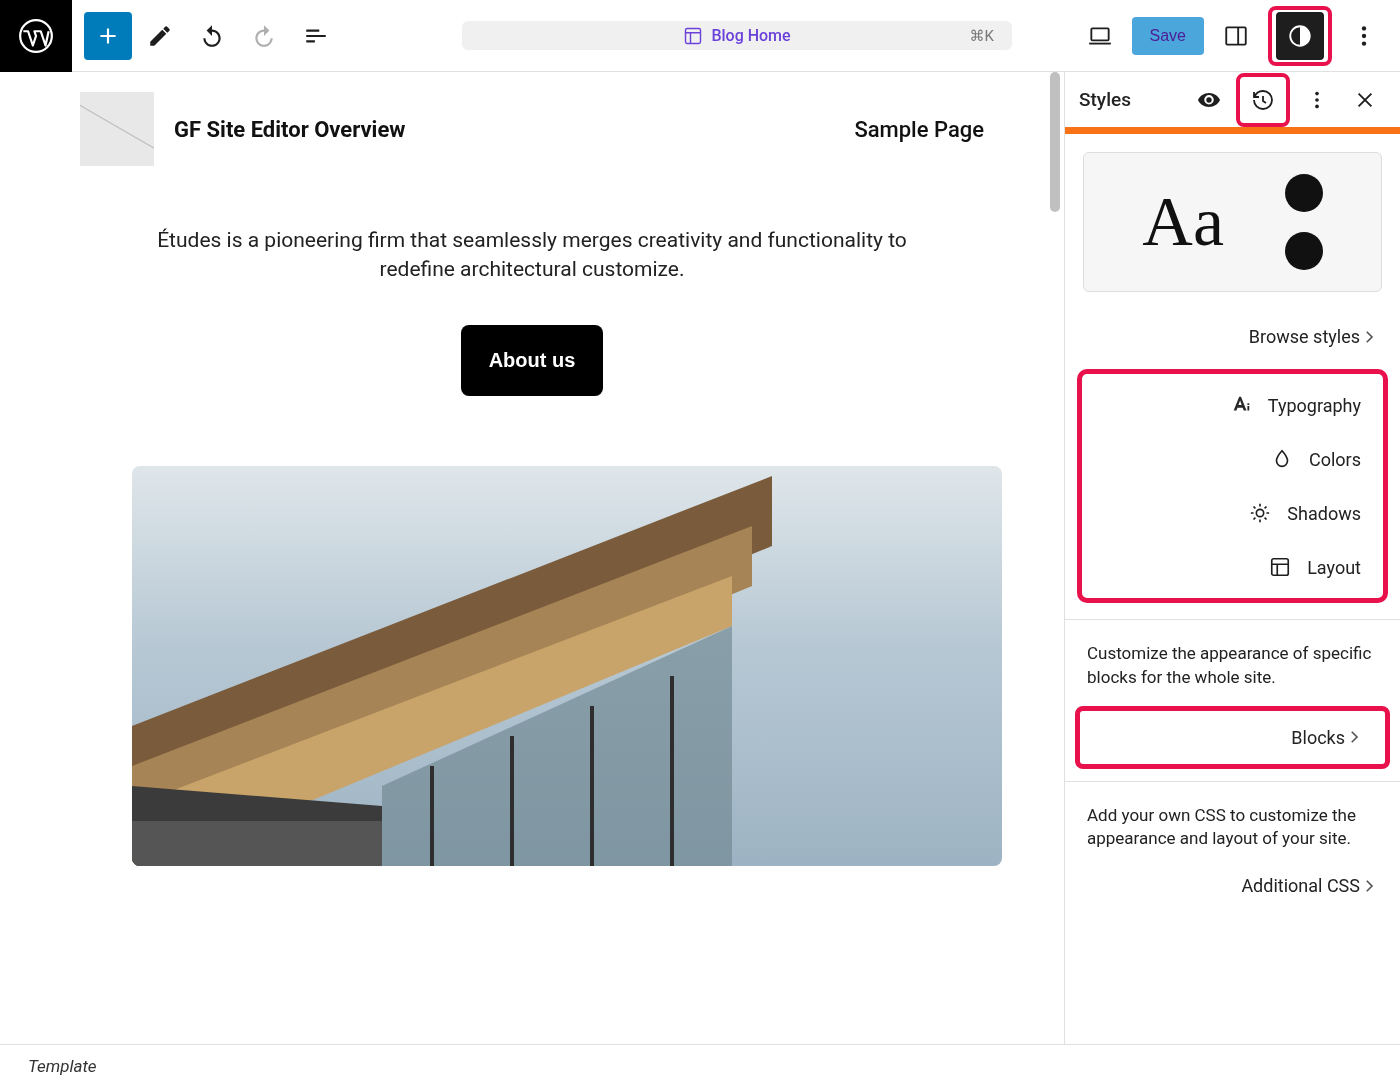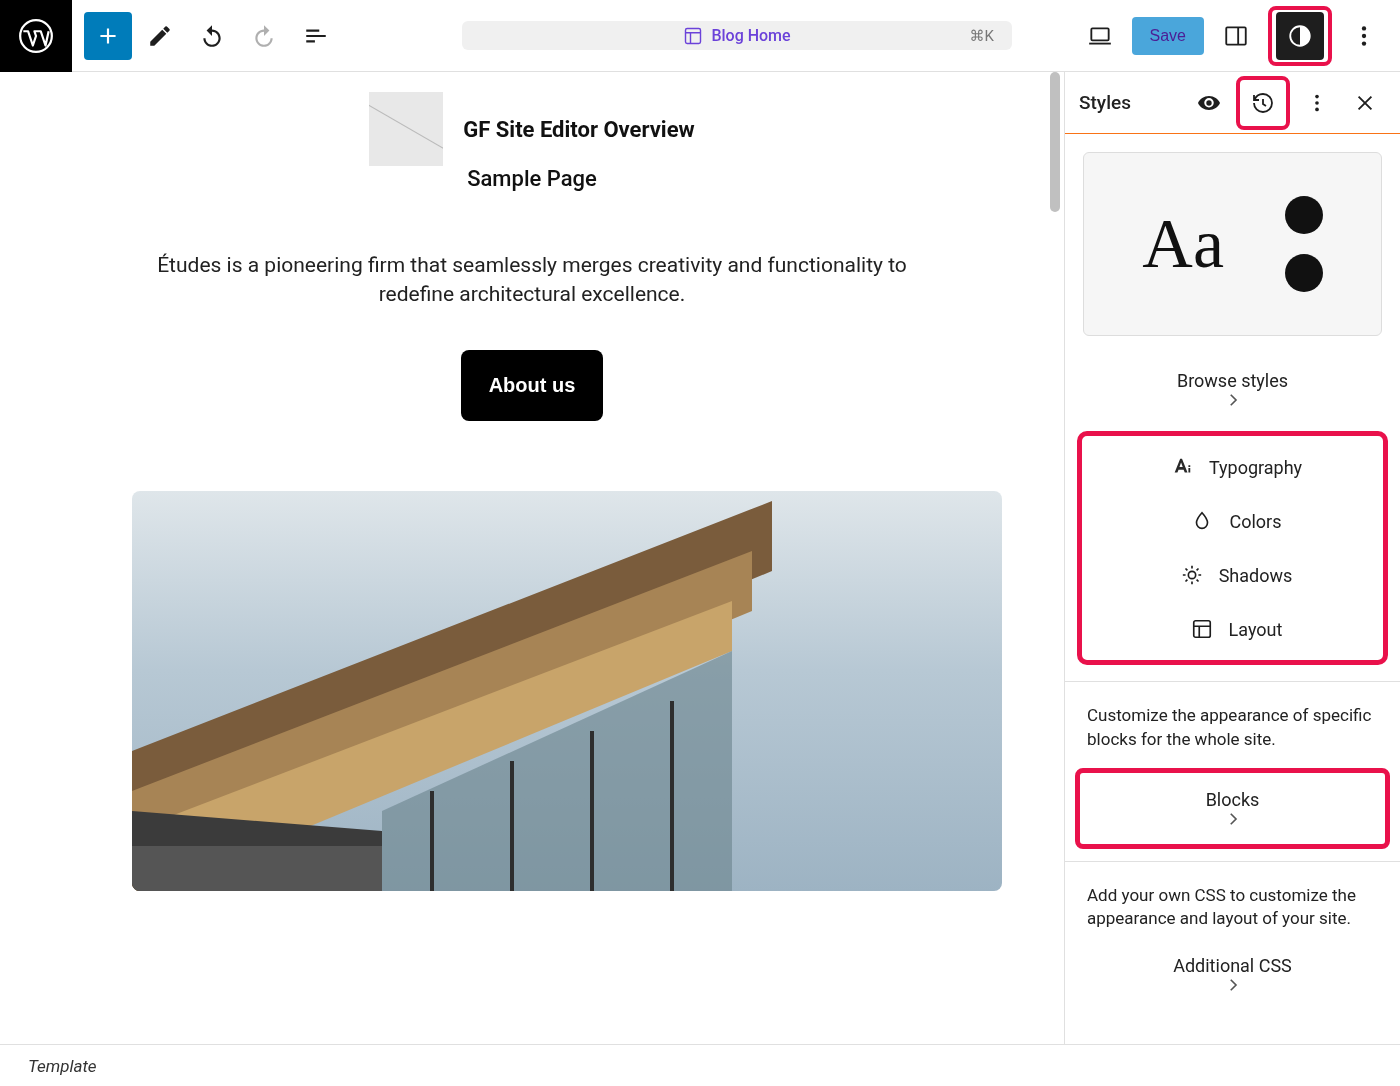--- a/index.html
+++ b/index.html
@@ -62,21 +62,20 @@
   }
   .canvas-scrollbar .thumb {
     width: 10px; height: 140px; background:#c0c0c0; border-radius: 5px;
   }
   .canvas {
     padding: 20px 80px 0 80px;
   }
   .site-header {
     display: flex; align-items: center; justify-content: space-between;
     padding: 0 0 60px 0;
-    flex-direction: column;
   }
   .site-brand { display: flex; align-items: center; gap: 20px; }
   .site-logo {
     width: 74px; height: 74px; background: #e8e8e8; position: relative;
     overflow: hidden;
   }
   .site-logo::before {
     content:""; position:absolute; left:-10px; top:50%;
     width:140%; height:1px; background:#bbb; transform: rotate(30deg);
   }
@@ -103,40 +102,40 @@
     position:absolute; left:0; bottom:0; width:100%; height:100%;
   }
 
   
   .sidebar {
     width: 336px; border-left: 1px solid #e0e0e0; background:#fff;
     display: flex; flex-direction: column; overflow: auto;
   }
   .sb-header {
     display: flex; align-items: center; height: 62px; padding: 0 14px;
-    border-bottom: 1px solid #f97316; gap: 6px; justify-content: center;
+    border-bottom: 7px solid #f97316; gap: 6px; justify-content: center;
   }
   .sb-title { font-size: 19px; font-weight: 500; color:#222; margin-right:auto; }
   .icon-btn {
     width: 42px; height: 42px; border:none; background:transparent;
     display:flex; align-items:center; justify-content:center; cursor:pointer;
     border-radius:4px;
   }
   .preview-card {
     margin: 18px; border: 1px solid #ddd; border-radius: 6px;
-    height: 184px; background:#f6f6f6;
+    height: 140px; background:#f6f6f6;
     display:flex; align-items:center; justify-content:space-around;
     padding: 16px 28px;
   }
   .preview-aa { font-family: Georgia, serif; font-size: 70px; color:#111; }
   .preview-dots { display:flex; flex-direction:column; gap:20px; }
   .preview-dots div { width:38px; height:38px; background:#111; border-radius:50%; }
   .sb-row {
-    display:flex; align-items:center; justify-content:center;
-    padding: 16px 22px; font-size:18px; color:#222; cursor:pointer;flex-direction:column;
+    display:flex; align-items:center; justify-content:flex-end;
+    padding: 16px 22px; font-size:18px; color:#222; cursor:pointer;
   }
   .sb-row.sub { padding-left: 30px; }
   .sb-row .lbl { display:flex; align-items:center; gap:16px; }
   .sb-group-box {
     border: 5px solid #e9114b; border-radius: 10px;
     margin: 6px 12px 12px 12px; padding: 4px 0;
   }
   .sb-divider { height:1px; background:#e0e0e0; margin: 4px 0; }
   .sb-text {
     padding: 18px 6px 8px 22px; font-size: 17px; color:#222; line-height:1.4;
@@ -240,21 +239,21 @@
   <div class="canvas-wrap">
     <div class="canvas">
       <div class="site-header">
         <div class="site-brand">
           <div class="site-logo"></div>
           <div class="site-title">GF Site Editor Overview</div>
         </div>
         <div class="nav-link">Sample Page</div>
       </div>
       <div class="hero">
-        <p>Études is a pioneering firm that seamlessly merges creativity and functionality to redefine architectural excellence.</p>
+        <p>Études is a pioneering firm that seamlessly merges creativity and functionality to redefine architectural customize.</p>
         <button class="cta">About us</button>
         <div class="hero-img">
           <svg class="building" viewBox="0 0 870 400" preserveAspectRatio="none">
             <polygon points="0,400 0,260 640,10 640,80 10,340 10,400" fill="#7a5c3c"></polygon>
             <polygon points="0,400 0,300 620,60 620,120 40,360 40,400" fill="#a78455"></polygon>
             <polygon points="0,400 0,340 600,110 600,160 70,380 70,400" fill="#c8a46a"></polygon>
             <polygon points="0,320 0,400 250,400 250,340" fill="#3b3b3b"></polygon>
             <rect x="0" y="355" width="250" height="45" fill="#555"></rect>
             <polygon points="250,400 250,320 600,160 600,400" fill="#6f8790" opacity="0.65"></polygon>
             <line x1="300" y1="400" x2="300" y2="300" stroke="#2e2e2e" stroke-width="4"></line>

